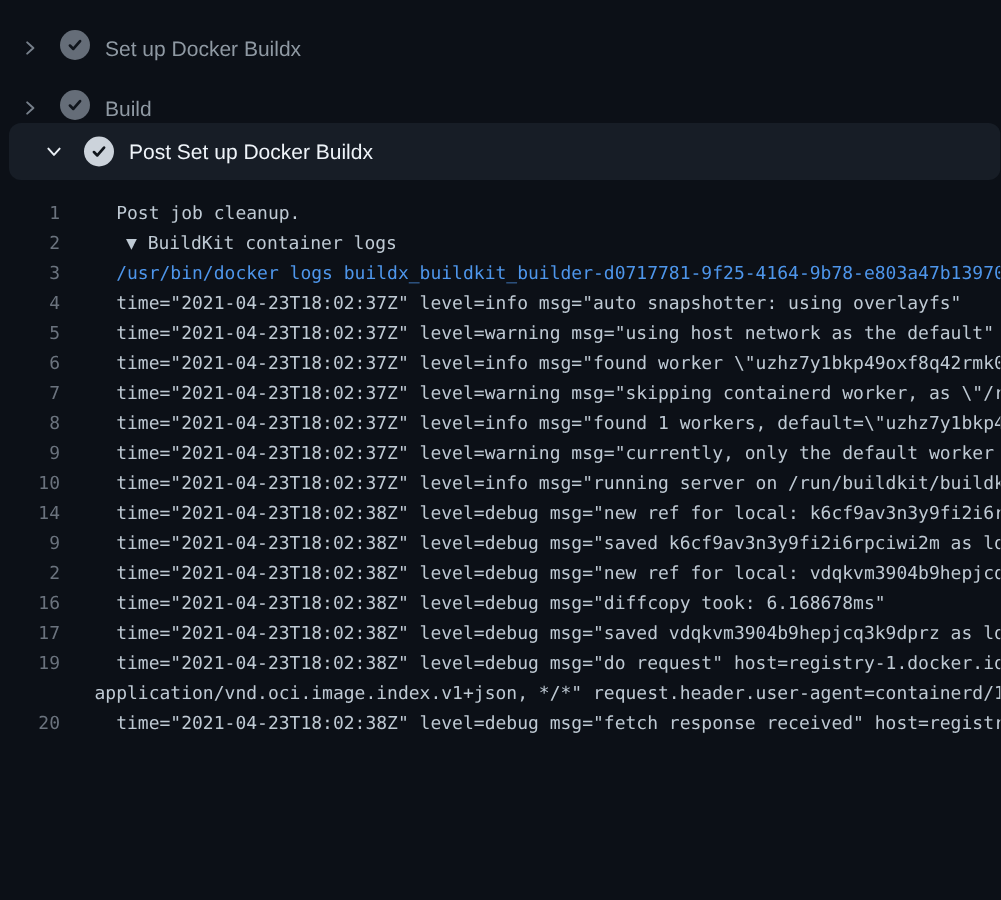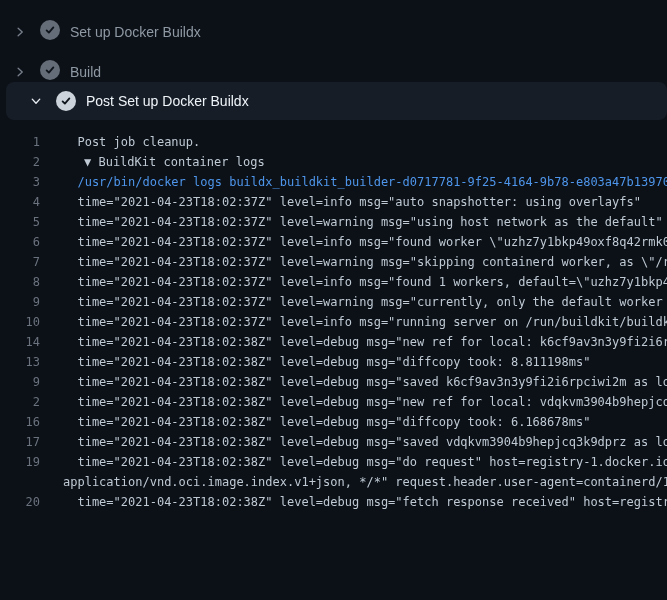--- a/index.html
+++ b/index.html
@@ -124,21 +124,20 @@
     <div class="log-row"><span class="ln">2</span><span class="lt group">▼ BuildKit container logs</span></div>
     <div class="log-row"><span class="ln">3</span><span class="lt cmd">  /usr/bin/docker logs buildx_buildkit_builder-d0717781-9f25-4164-9b78-e803a47b13970</span></div>
     <div class="log-row"><span class="ln">4</span><span class="lt">  time="2021-04-23T18:02:37Z" level=info msg="auto snapshotter: using overlayfs"</span></div>
     <div class="log-row"><span class="ln">5</span><span class="lt">  time="2021-04-23T18:02:37Z" level=warning msg="using host network as the default"</span></div>
     <div class="log-row"><span class="ln">6</span><span class="lt">  time="2021-04-23T18:02:37Z" level=info msg="found worker \"uzhz7y1bkp49oxf8q42rmk0xj</span></div>
     <div class="log-row"><span class="ln">7</span><span class="lt">  time="2021-04-23T18:02:37Z" level=warning msg="skipping containerd worker, as \"/run</span></div>
     <div class="log-row"><span class="ln">8</span><span class="lt">  time="2021-04-23T18:02:37Z" level=info msg="found 1 workers, default=\"uzhz7y1bkp49o</span></div>
     <div class="log-row"><span class="ln">9</span><span class="lt">  time="2021-04-23T18:02:37Z" level=warning msg="currently, only the default worker ca</span></div>
     <div class="log-row"><span class="ln">10</span><span class="lt">  time="2021-04-23T18:02:37Z" level=info msg="running server on /run/buildkit/buildkit</span></div>
     <div class="log-row"><span class="ln">14</span><span class="lt">  time="2021-04-23T18:02:38Z" level=debug msg="new ref for local: k6cf9av3n3y9fi2i6rpc</span></div>
-    <div class="log-row"><span class="ln">13</span><span class="lt">  time="2021-04-23T18:02:38Z" level=debug msg="diffcopy took: 8.811198ms"</span></div>
     <div class="log-row"><span class="ln">9</span><span class="lt">  time="2021-04-23T18:02:38Z" level=debug msg="saved k6cf9av3n3y9fi2i6rpciwi2m as loca</span></div>
     <div class="log-row"><span class="ln">2</span><span class="lt">  time="2021-04-23T18:02:38Z" level=debug msg="new ref for local: vdqkvm3904b9hepjcq3k</span></div>
     <div class="log-row"><span class="ln">16</span><span class="lt">  time="2021-04-23T18:02:38Z" level=debug msg="diffcopy took: 6.168678ms"</span></div>
     <div class="log-row"><span class="ln">17</span><span class="lt">  time="2021-04-23T18:02:38Z" level=debug msg="saved vdqkvm3904b9hepjcq3k9dprz as loca</span></div>
     <div class="log-row"><span class="ln">19</span><span class="lt">  time="2021-04-23T18:02:38Z" level=debug msg="do request" host=registry-1.docker.io r</span></div>
     <div class="log-row"><span class="ln"></span><span class="lt">application/vnd.oci.image.index.v1+json, */*" request.header.user-agent=containerd/1.4</span></div>
     <div class="log-row"><span class="ln">20</span><span class="lt">  time="2021-04-23T18:02:38Z" level=debug msg="fetch response received" host=registry-</span></div>
   </div>
 
 </body></html>

